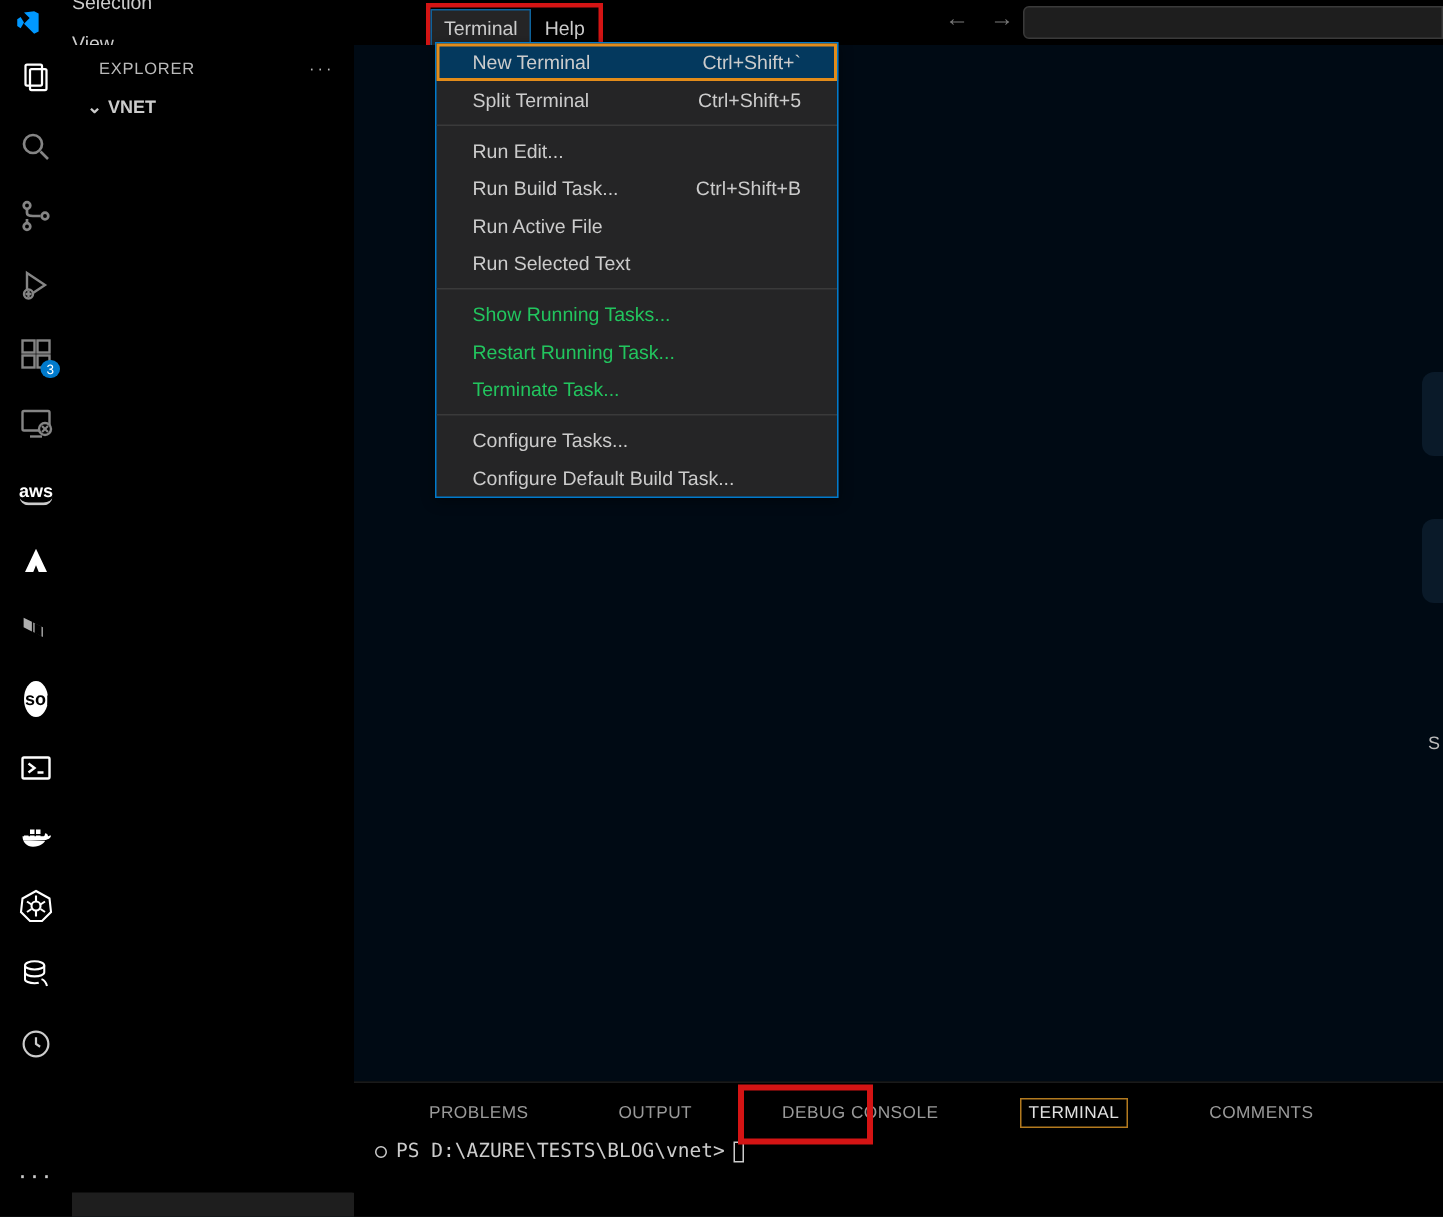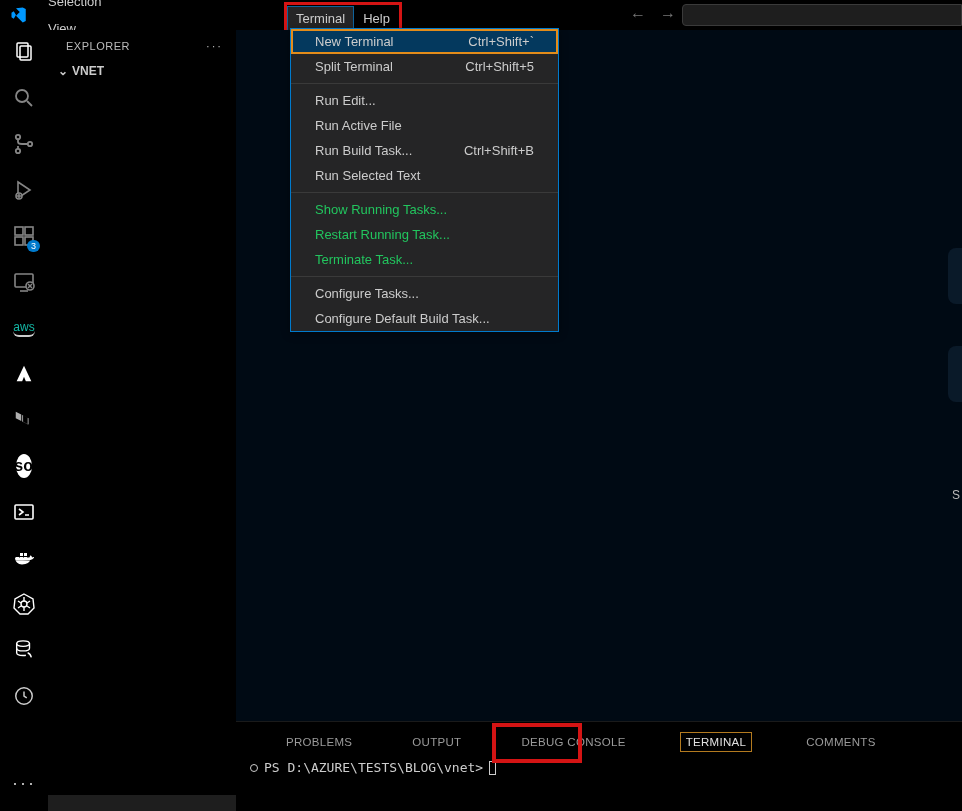--- a/index.html
+++ b/index.html
@@ -25,21 +25,21 @@
   .dropdown .row.highlight { background: #04395e; position: relative; }
   .dropdown .row.highlight::after { content: ""; position: absolute; inset: 0; border: 2px solid #e38c1a; pointer-events: none; }
   .dropdown .row.disabled { color: #22c55e; cursor: default; }
   .dropdown .sep { height: 1px; background: #3a3a3a; margin: 4px 0; }
 
   
   .activitybar { position: absolute; left: 0; top: 30px; bottom: 0; width: 48px; background: #000; display: flex; flex-direction: column; align-items: center; padding-top: 8px; gap: 18px; }
   .act-icon { width: 28px; height: 28px; display: flex; align-items: center; justify-content: center; color: #858585; position: relative; cursor: pointer; }
   .act-icon.active { color: #fff; }
   .act-icon .badge { position: absolute; right: -2px; bottom: -2px; background: #007acc; color: #fff; font-size: 9px; border-radius: 8px; padding: 0 4px; line-height: 12px; }
-  .act-icon.circle-bg svg, .act-icon.circle-bg .glyph { background: #fff; color: #000; border-radius: 50%; width: 16px; height: 24px; display: flex; align-items: center; justify-content: center; font-weight: bold; font-size: 16px; }
+  .act-icon.circle-bg svg, .act-icon.circle-bg .glyph { background: #fff; color: #000; border-radius: 50%; width: 16px; height: 24px; display: flex; align-items: center; justify-content: center; font-weight: bold; font-size: 12px; }
   .act-bottom { margin-top: auto; margin-bottom: 14px; display: flex; flex-direction: column; gap: 20px; align-items: center; }
 
   
   .sidebar { position: absolute; left: 48px; top: 30px; width: 188px; bottom: 16px; background: #000; border-right: 1px solid #000; }
   .sidebar-header { display: flex; justify-content: space-between; align-items: center; padding: 10px 12px 8px 18px; font-size: 11px; letter-spacing: .5px; color: #bbb; }
   .more { letter-spacing: 2px; cursor: pointer; }
   .tree-root { display: flex; align-items: center; gap: 4px; padding: 4px 10px; font-size: 12px; font-weight: 600; color: #ccc; cursor: pointer; }
   .chev { font-size: 12px; }
 
   
@@ -102,26 +102,26 @@
   </div>
   <div class="row">
     <span>Split Terminal</span>
     <span>Ctrl+Shift+5</span>
   </div>
   <div class="sep"></div>
   <div class="row">
       <span>Run Edit...</span>
     </div>
   <div class="row">
-      <span>Run Active File</span>
-    </div>
-  <div class="row">
     <span>Run Build Task...</span>
     <span>Ctrl+Shift+B</span>
   </div>
+  <div class="row">
+      <span>Run Active File</span>
+    </div>
   <div class="row">
       <span>Run Selected Text</span>
     </div>
   <div class="sep"></div>
   <div class="row disabled">
       <span>Show Running Tasks...</span>
     </div>
   <div class="row disabled">
       <span>Restart Running Task...</span>
     </div>
@@ -177,21 +177,21 @@
   </div>
   <div class="act-icon">
     <svg width="24" height="24" viewBox="0 0 24 24" fill="none" stroke="currentColor" stroke-width="1.6">
         <rect x="3" y="4" width="18" height="13" rx="1"></rect>
         <line x1="8" y1="21" x2="16" y2="21"></line>
         <circle cx="18" cy="16" r="4" fill="#000"></circle>
         <line x1="16" y1="14" x2="20" y2="18" stroke-width="1.4"></line>
         <line x1="20" y1="14" x2="16" y2="18" stroke-width="1.4"></line>
       </svg>
   </div>
-  <div class="act-icon" style="color:#14b8a6;font-size:12px;font-weight:400;">
+  <div class="act-icon" style="color:#ffffff;font-size:12px;font-weight:700;">
     <span style="border-bottom:2px solid #ccc; border-radius:0 0 6px 6px; padding-bottom:1px;">aws</span>
   </div>
   <div class="act-icon" style="color:#fff">
     <svg width="22" height="22" viewBox="0 0 24 24" fill="currentColor">
         <path d="M12 3L4 20h6l2-5 2 5h6L12 3z"></path>
       </svg>
   </div>
   <div class="act-icon" style="color:#ccc">
     <svg width="22" height="22" viewBox="0 0 24 24" fill="currentColor">
         <path d="M3 3l6 3v7L3 10V3zm7 3.5l6 3v7l-6-3v-7zm7 3.5l-6-3v7l6 3v-7z" opacity=".85"></path>

